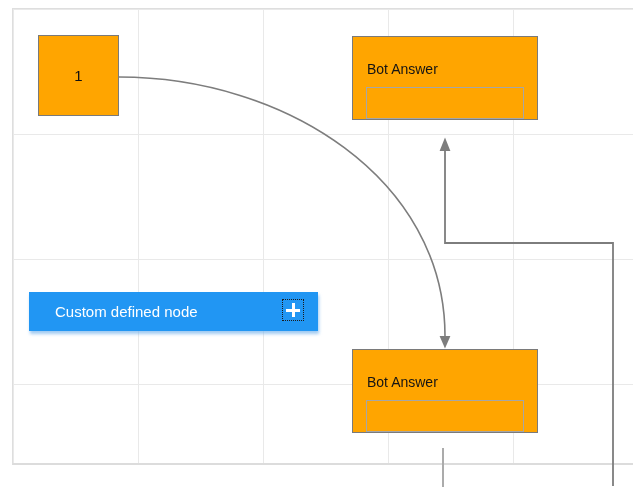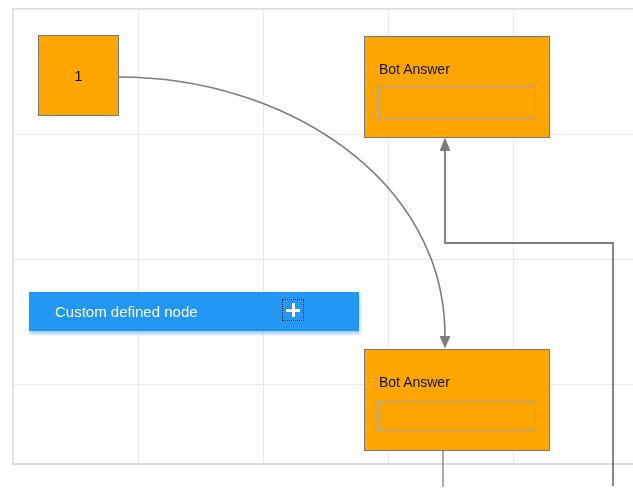--- a/index.html
+++ b/index.html
@@ -18,28 +18,28 @@
     background-size:125px 125px;
   }
   
   #connectors{position:absolute;left:0;top:0;width:633px;height:489px;z-index:2;}
   
   .node{position:absolute;z-index:3;box-sizing:border-box;}
   .orange{background:#FFA500;border:1px solid #7a7a7a;}
   #node-start{left:38px;top:35px;width:81px;height:81px;
     display:flex;align-items:center;justify-content:center;
     font-size:15px;color:#111;}
-  .bot{left:364px;width:186px;height:102px;}
+  .bot{left:352px;width:186px;height:84px;}
   #bot-top{top:36px;}
   #bot-bottom{top:349px;}
   .bot-title{position:absolute;left:14px;top:24px;font-size:14px;color:#141414;white-space:nowrap;}
   .bot-input{position:absolute;left:13px;top:50px;width:158px;height:32px;
     border:1px solid #a6a6a6;box-sizing:border-box;}
   #node-custom{
-    left:29px;top:292px;width:330px;height:39px;background:#2196F3;
+    left:29px;top:292px;width:289px;height:39px;background:#2196F3;
     box-shadow:1px 3px 3px rgba(110,175,235,.65);
     display:flex;align-items:center;color:#ffffff;font-size:15px;
   }
   #node-custom .label{padding-left:26px;white-space:nowrap;}
   .plus-box{
     position:absolute;left:253px;top:7px;width:22px;height:22px;
     border:1px dotted #1b1b1b;box-sizing:border-box;
     background:
       linear-gradient(#fff,#fff) center/14px 3px no-repeat,
       linear-gradient(#fff,#fff) center/3px 14px no-repeat;

